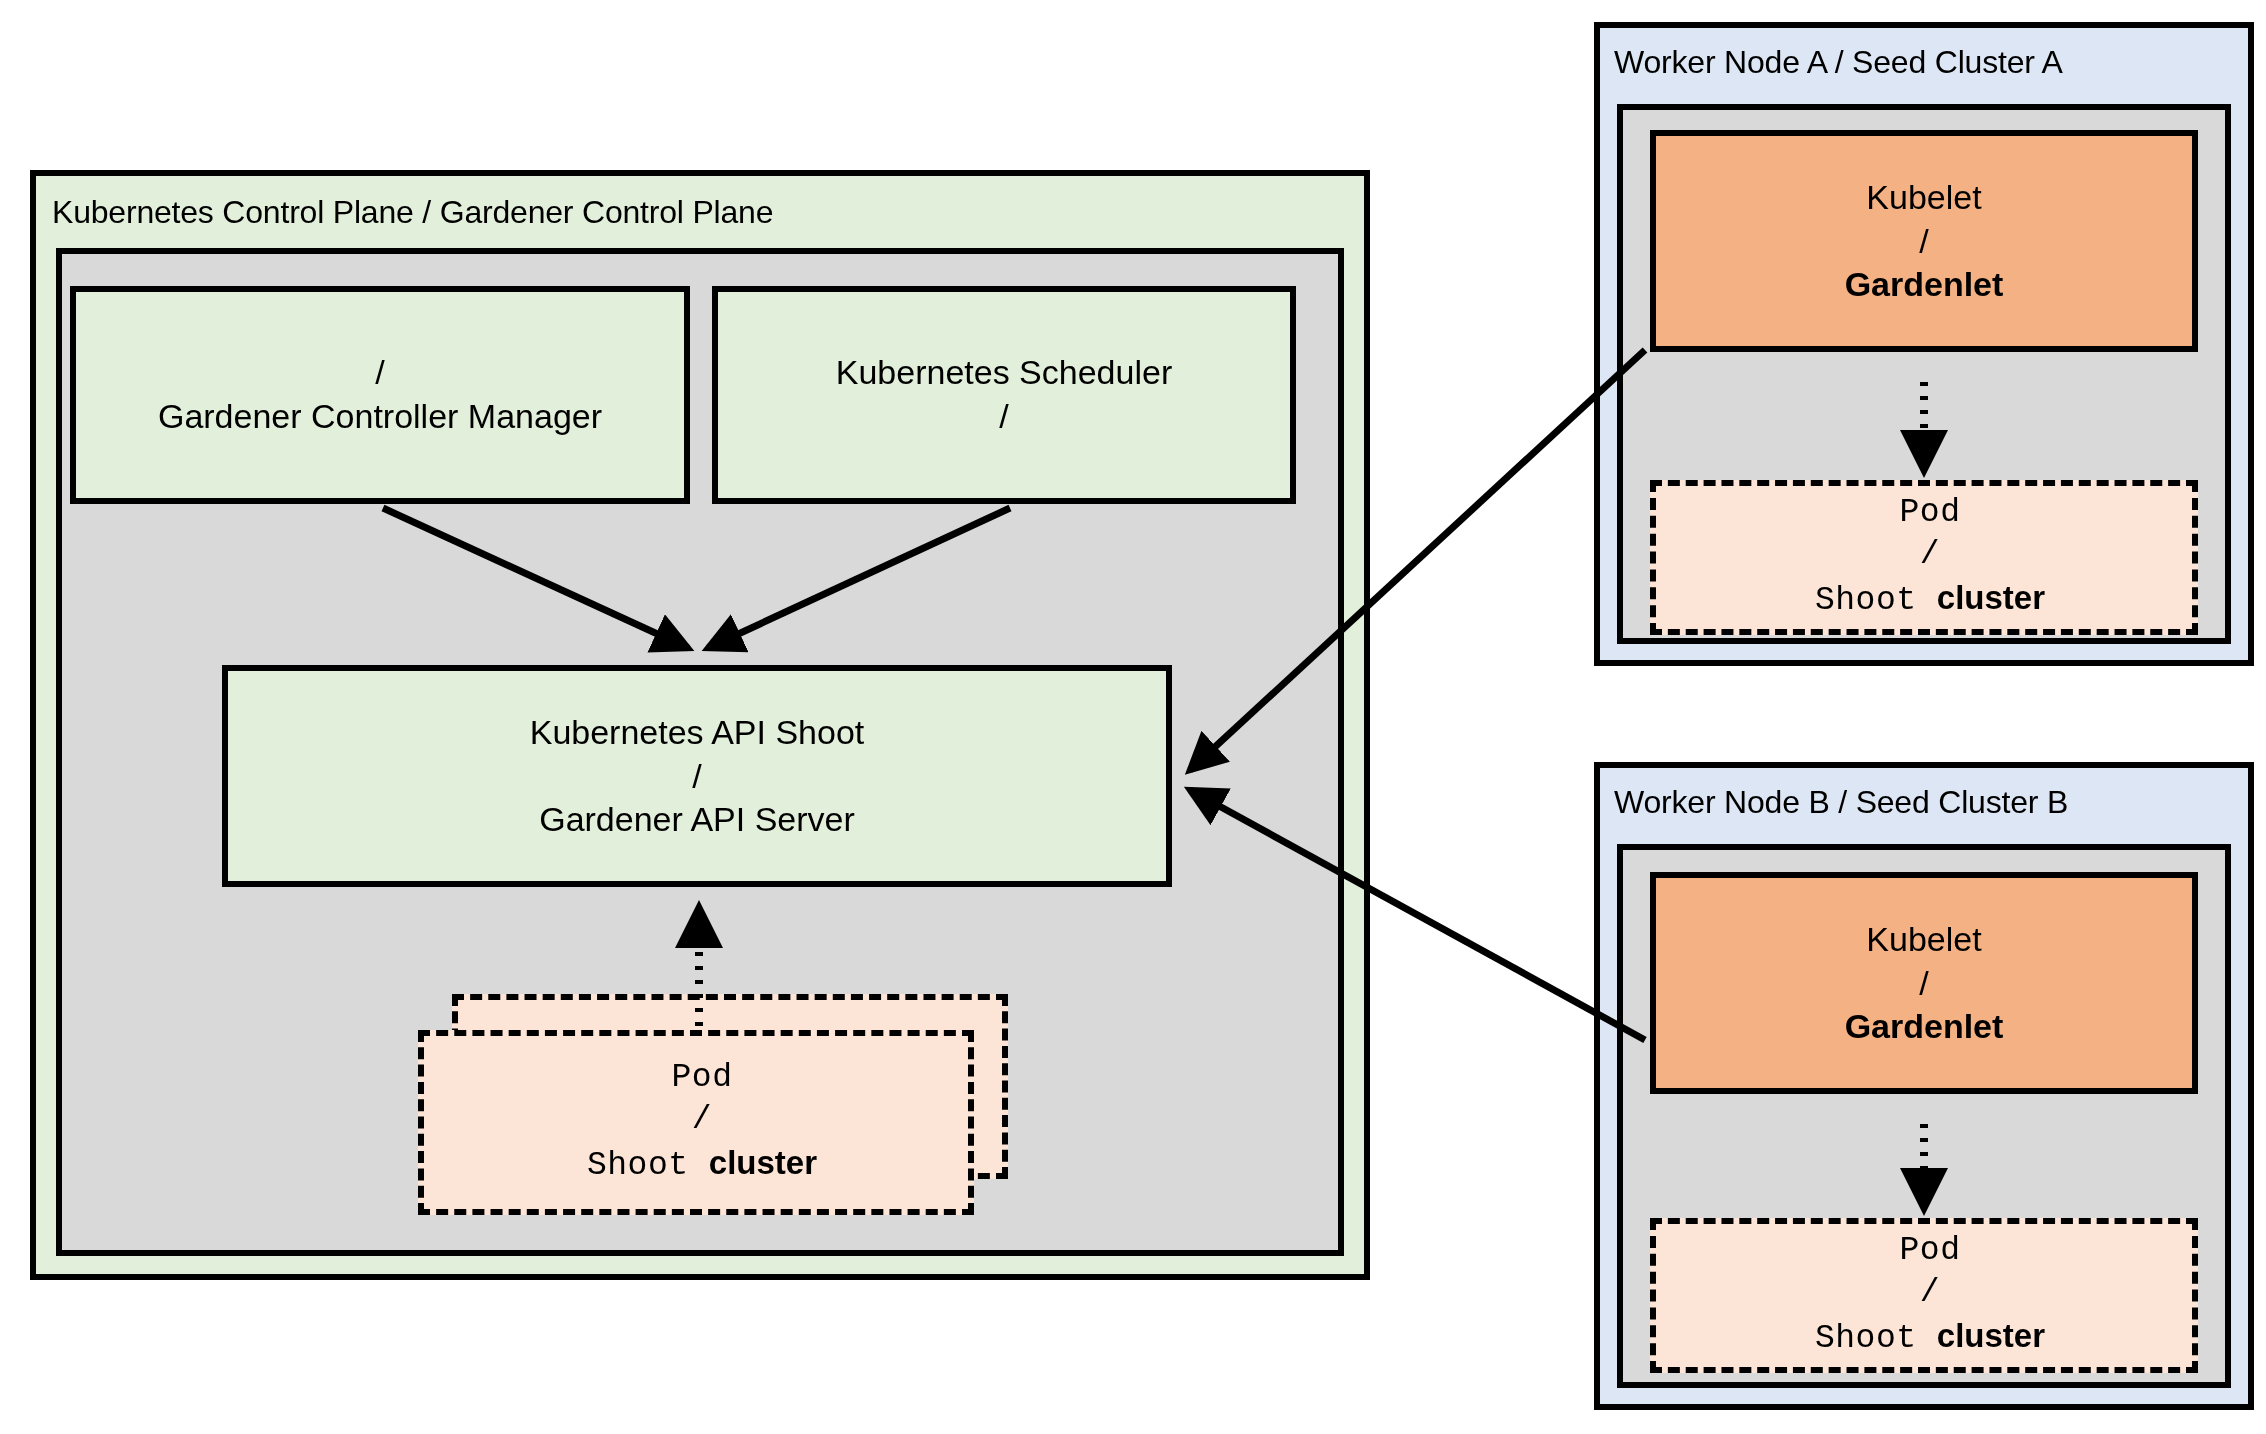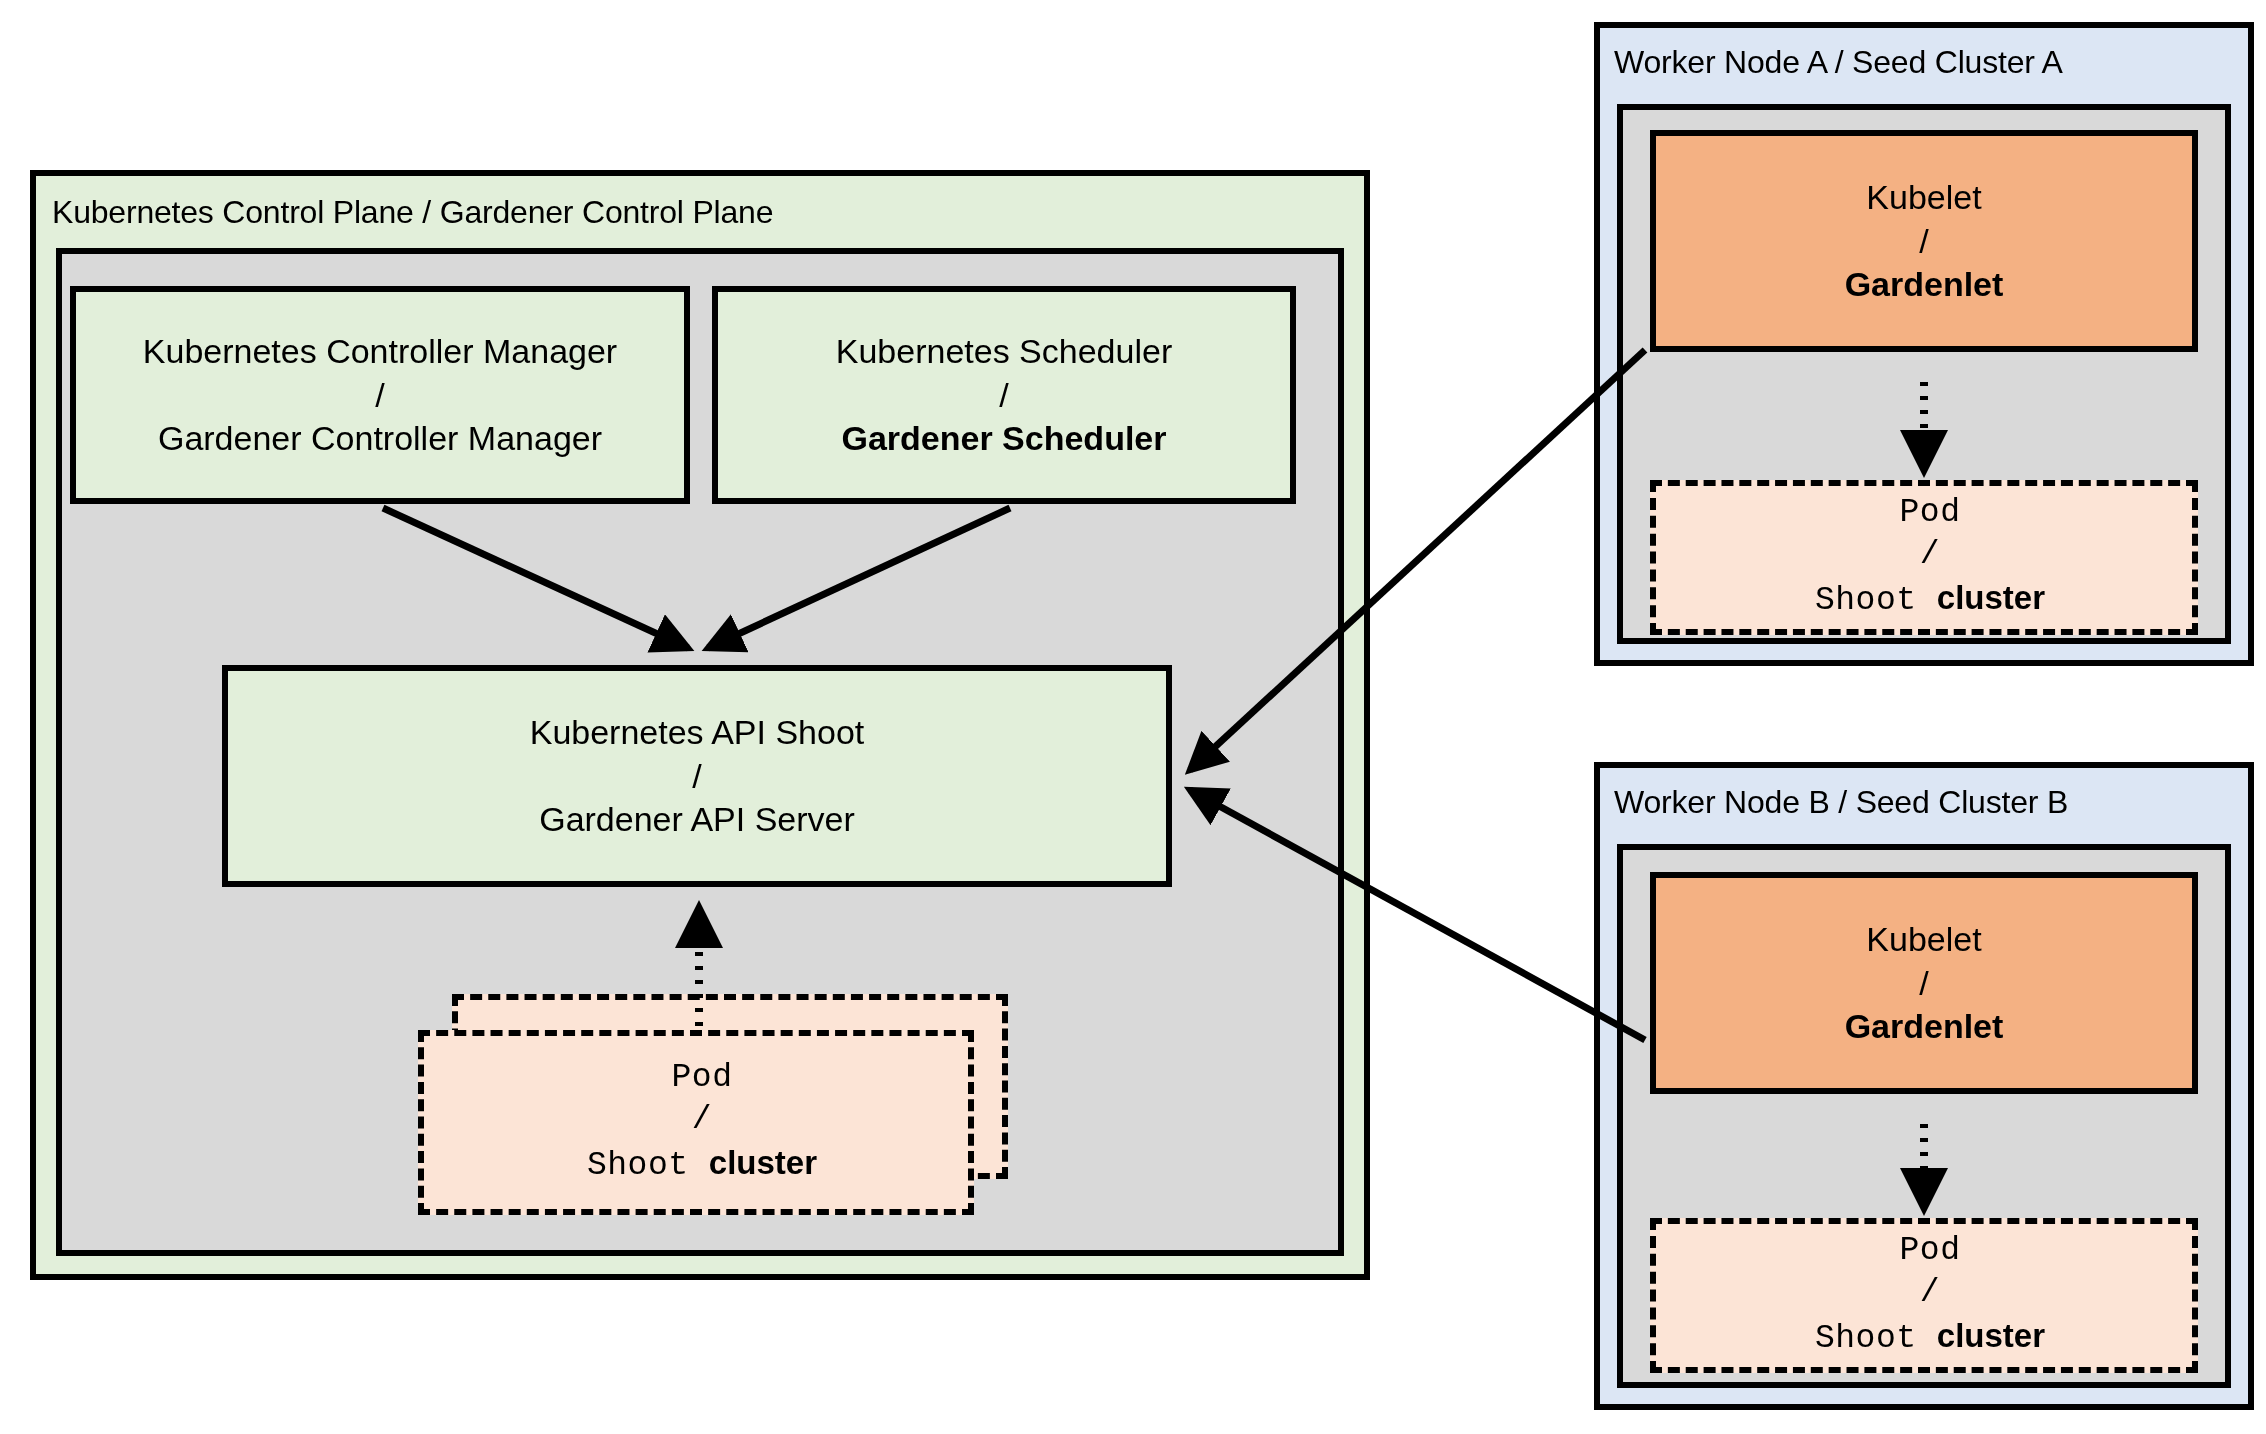--- a/index.html
+++ b/index.html
@@ -102,31 +102,29 @@
 
 <div class="abs outer-green" style="left:30px; top:170px; width:1340px; height:1110px;">
 </div>
 <div class="zone-title" style="left:52px; top:196px;">Kubernetes Control Plane / Gardener Control Plane</div>
 
 <div class="abs inner-gray" style="left:56px; top:248px; width:1288px; height:1008px;">
 </div>
 
 <div class="abs comp-green" style="left:70px; top:286px; width:620px; height:218px;">
   <div class="comp-text">
-    <span class="ln">Kubernetes Controller Manager</span>
     <span class="slash">/</span>
     <span class="ln">Gardener Controller Manager</span>
   </div>
 </div>
 
 <div class="abs comp-green" style="left:712px; top:286px; width:584px; height:218px;">
   <div class="comp-text">
     <span class="ln">Kubernetes Scheduler</span>
     <span class="slash">/</span>
-    <span class="ln bold">Gardener Scheduler</span>
   </div>
 </div>
 
 <div class="abs comp-green" style="left:222px; top:665px; width:950px; height:222px;">
   <div class="comp-text">
     <span class="ln">Kubernetes API Shoot</span>
     <span class="slash">/</span>
     <span class="ln">Gardener API Server</span>
   </div>
 </div>

